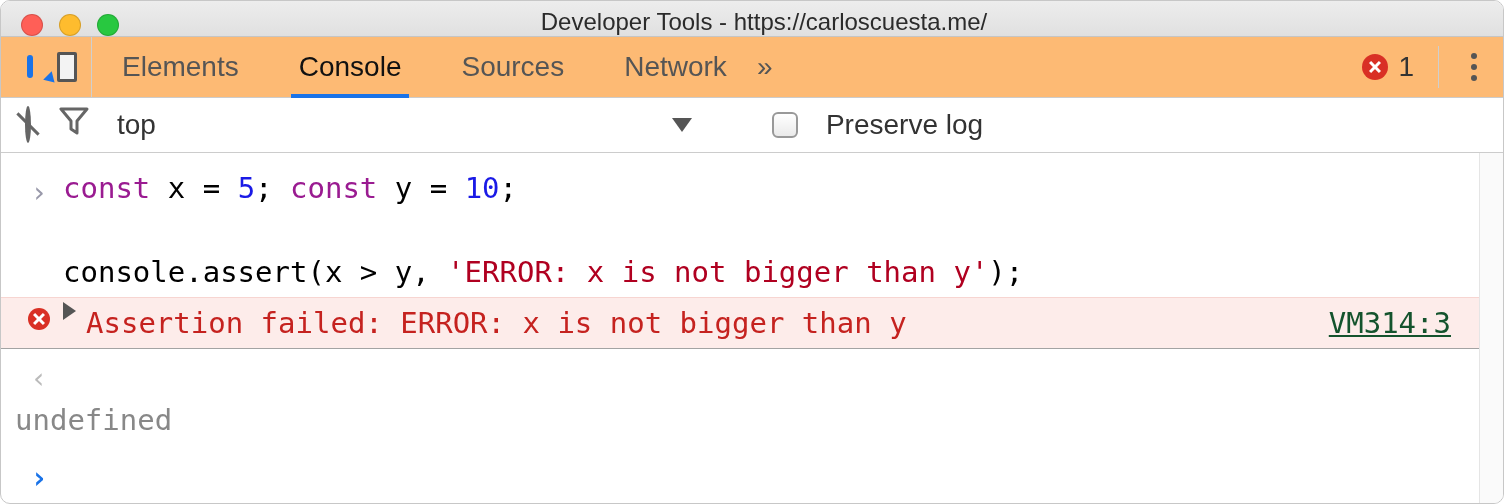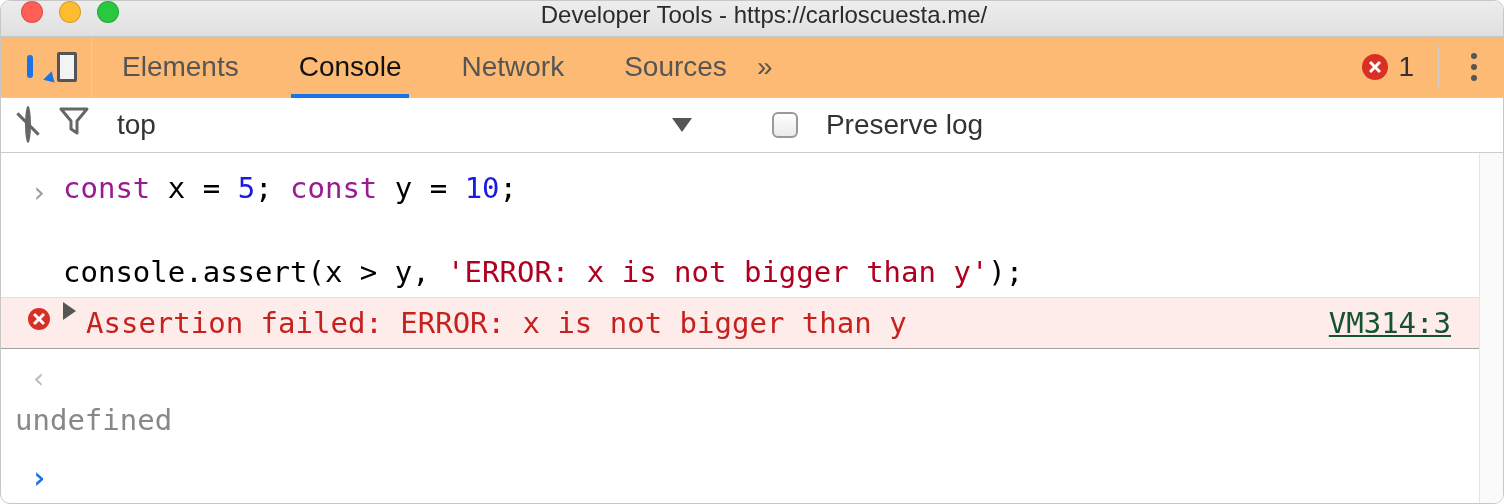--- a/index.html
+++ b/index.html
@@ -1,20 +1,20 @@
 <!DOCTYPE html>
 <html><head>
 <meta charset="utf-8">
 <style>
   * { box-sizing: border-box; margin: 0; padding: 0; }
   html, body { width: 1504px; height: 504px; overflow: hidden; font-family: -apple-system, "Helvetica Neue", Arial, sans-serif; }
   .window { width: 1504px; height: 504px; background: #fff; border: 1px solid #c7c7c7; border-radius: 10px; display: flex; flex-direction: column; overflow: hidden; }
 
   
-  .titlebar { height: 40px; background: linear-gradient(#ededed,#e0e0e0); border-bottom: 1px solid #c5c5c5; display: flex; align-items: flex-start; position: relative; padding-left: 24px; }
+  .titlebar { height: 40px; background: linear-gradient(#ededed,#e0e0e0); border-bottom: 1px solid #c5c5c5; display: flex; align-items: flex-end; position: relative; padding-left: 24px; }
   .traffic { display: flex; gap: 16px; position: absolute; left: 20px; }
   .traffic .light { width: 22px; height: 22px; border-radius: 50%; border: 1px solid rgba(0,0,0,.15); }
   .light.red    { background: #ff5f57; }
   .light.yellow { background: #febc2e; }
   .light.green  { background: #28c840; }
   .titlebar-title { width: 100%; text-align: center; font-size: 24px; color: #2b2b2b; }
 
   
   .toolbar { height: 67px; background: #fdba74; border-bottom: 1px solid #ccc; display: flex; align-items: flex-start; position: relative; }
   .tb-left { display: flex; align-items: center; gap: 30px; padding-left: 26px; padding-right: 22px; border-right: 1px solid #cfcfcf; height: 100%; }
@@ -91,22 +91,22 @@
       <span class="icon-block">
         <span class="select-icon"></span>
       </span>
       <span class="icon-block">
         <span class="device-icon"></span>
       </span>
     </div>
     <div class="tabs">
       <div class="tab">Elements</div>
       <div class="tab active">Console</div>
+      <div class="tab">Sources</div>
       <div class="tab">Network</div>
-      <div class="tab">Sources</div>
       <div class="chevr">»</div>
     </div>
     <div class="tb-right">
       <div class="err-badge">
         <span class="err-circle"></span>
         <span>1</span>
       </div>
       <div class="vsep"></div>
       <div class="dots">
           <span></span>

